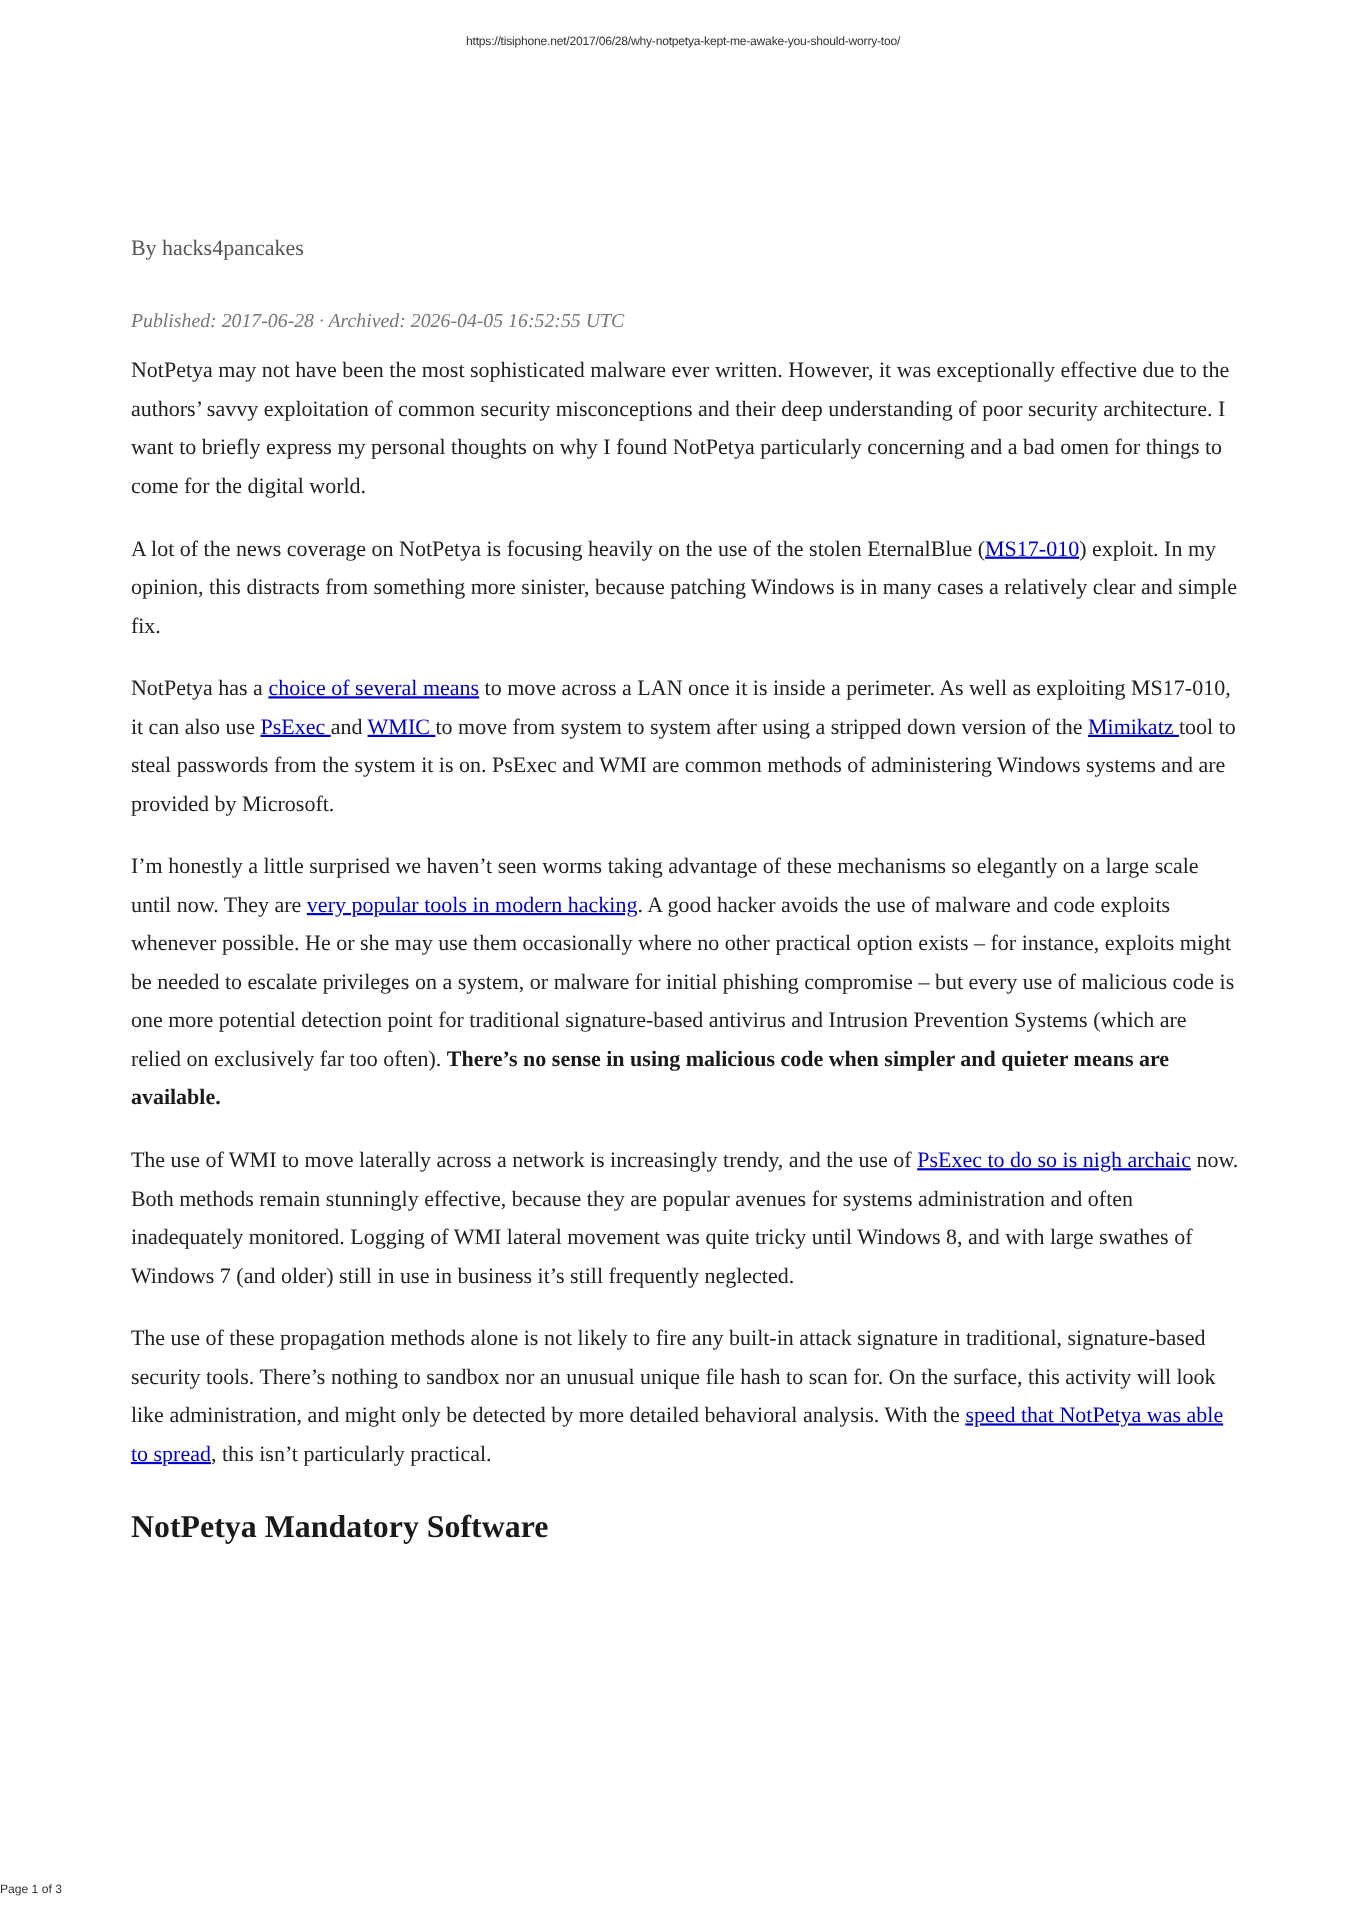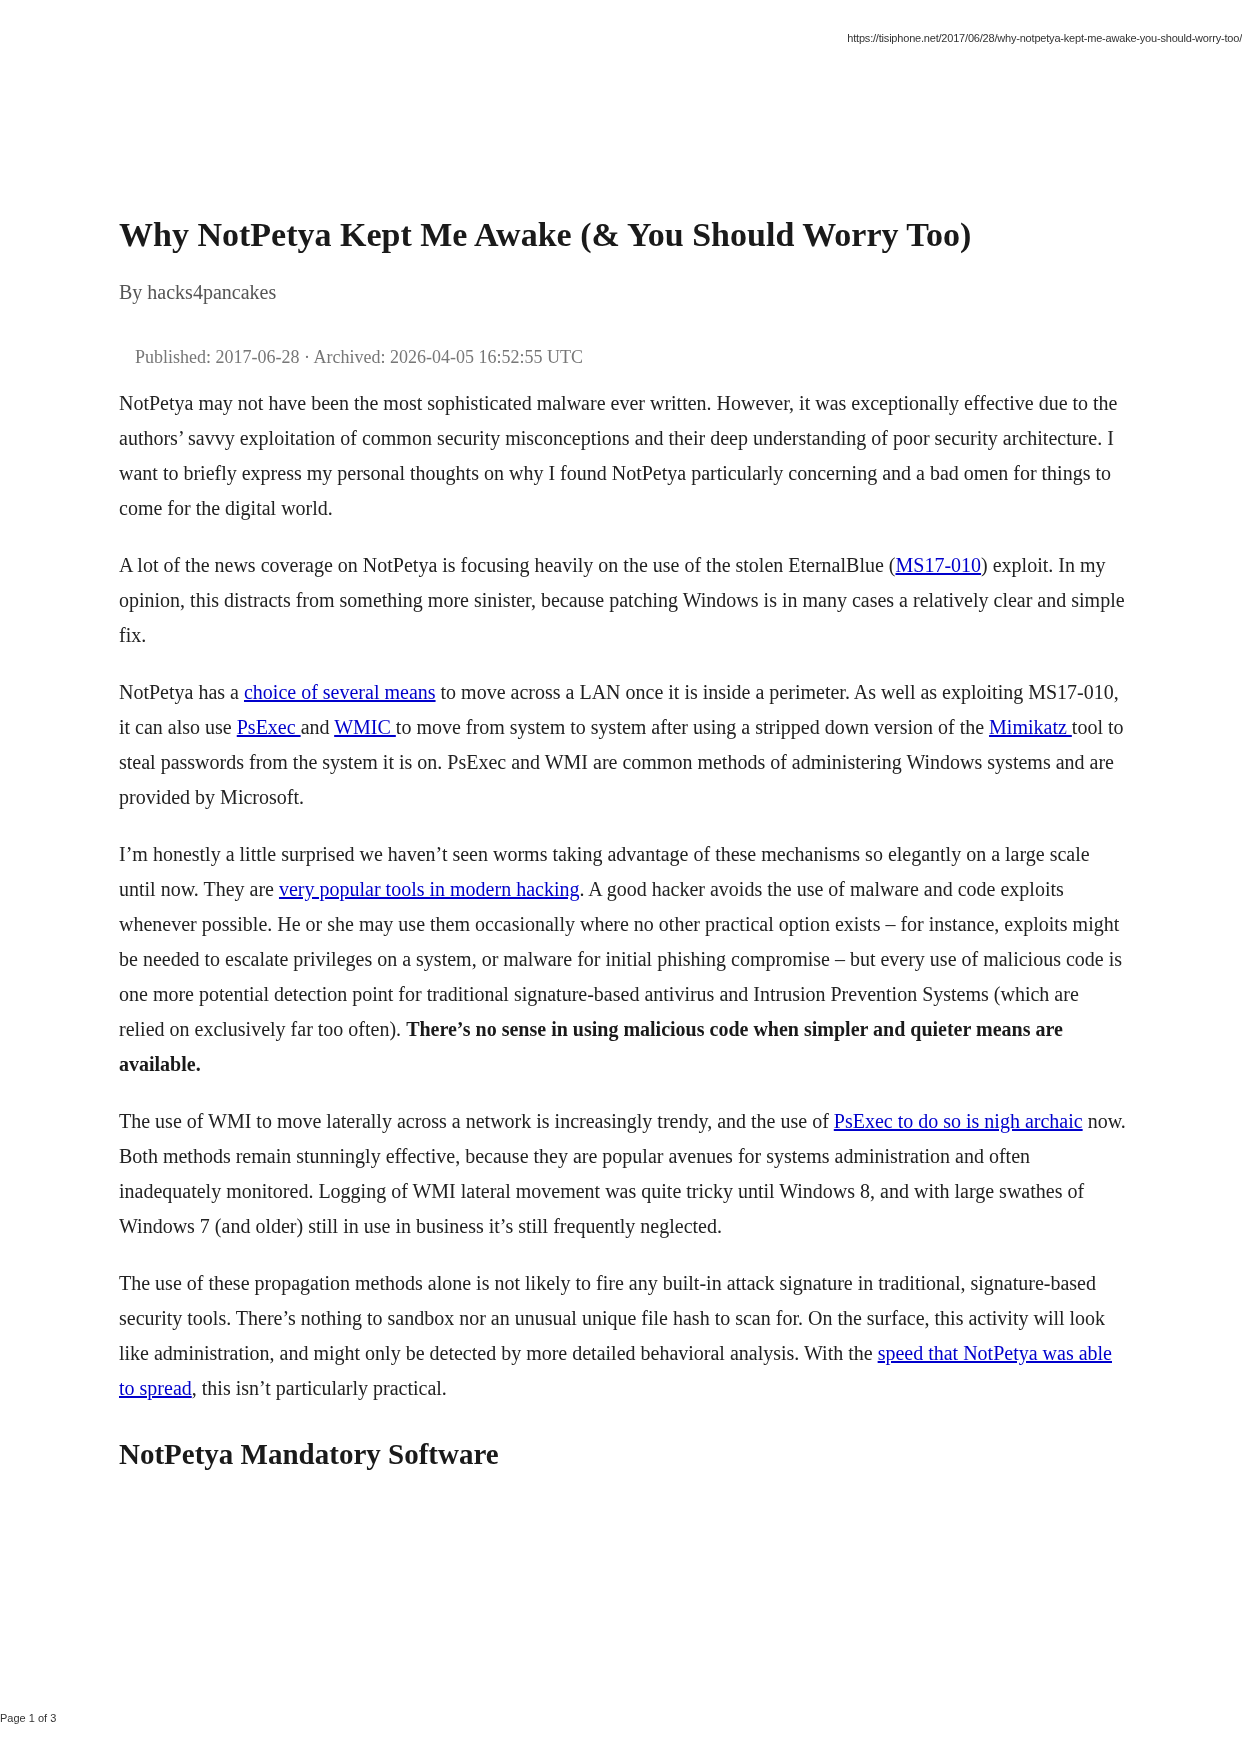--- a/index.html
+++ b/index.html
@@ -2,32 +2,32 @@
 <html><head>
 <meta charset="utf-8">
 <style>
   html, body { margin: 0; padding: 0; background: #ffffff; }
   body {
     width: 1242px; height: 1756px; position: relative; overflow: hidden;
     font-family: "Liberation Serif", serif; color: #222222;
   }
   .url-header {
     position: absolute; top: 32px; left: 0; width: 100%;
-    text-align: right; font-family: "Liberation Sans", sans-serif;
+    text-align: center; font-family: "Liberation Sans", sans-serif;
     font-size: 11px; color: #333333; letter-spacing: -0.2px;
   }
   .article {
     position: absolute; left: 119px; top: 212px; width: 1010px;
   }
   h1 {
     font-family: "Liberation Serif", serif; font-weight: bold;
     font-size: 34px; line-height: 46px; margin: 0 0 20px 0; color: #1a1a1a;
   }
   .byline { font-size: 20px; line-height: 28px; color: #555555; margin: 0 0 38px 0; }
-  .meta { font-size: 18px; line-height: 26px; color: #777777; margin: 0 0 16px 16px; }
+  .meta { font-size: 18px; line-height: 26px; color: #777777; margin: 0 0 16px 0; font-style: italic; }
   p {
     font-size: 20px; line-height: 35px; margin: 4px 0 22px 0; color: #222222;
   }
   h2 {
     font-family: "Liberation Serif", serif; font-weight: bold;
     font-size: 29px; line-height: 40px; margin: 28px 0 22px 0; color: #1a1a1a;
   }
   a { color: #1a0dab; text-decoration: underline; }
   a.link { color: #0000cc; text-decoration: underline; }
   b { font-weight: bold; color: #1a1a1a; }
@@ -36,21 +36,20 @@
     text-align: left; font-family: "Liberation Sans", sans-serif;
     font-size: 11px; color: #333333;
   }
 </style>
 </head>
 <body>
 
 <div class="url-header">https://tisiphone.net/2017/06/28/why-notpetya-kept-me-awake-you-should-worry-too/</div>
 
 <article class="article">
-  <h1>Why NotPetya Kept Me Awake (&amp; You Should Worry Too)</h1>
   <div class="byline">By hacks4pancakes</div>
   <div class="meta">Published: 2017-06-28 · Archived: 2026-04-05 16:52:55 UTC</div>
 
   <p>NotPetya may not have been the most sophisticated malware ever written. However, it was exceptionally effective due to the authors’ savvy exploitation of common security misconceptions and their deep understanding of poor security architecture. I want to briefly express my personal thoughts on why I found NotPetya particularly concerning and a bad omen for things to come for the digital world.</p>
 
 
   <p><span>A lot of the news coverage on NotPetya is focusing heavily on the use of the stolen EternalBlue (</span><a class="link">MS17-010</a><span>) exploit. In my opinion, this distracts from something more sinister, because patching Windows is in many cases a relatively clear and simple fix.</span></p>
 
   <p><span>NotPetya has a </span><a class="link">choice of several means</a><span> to move across a LAN once it is inside a perimeter. As well as exploiting MS17-010, it can also use </span><a class="link">PsExec </a><span>and </span><a class="link">WMIC </a><span>to move from system to system after using a stripped down version of the </span><a class="link">Mimikatz </a><span>tool to steal passwords from the system it is on. PsExec and WMI are common methods of administering Windows systems and are provided by Microsoft.</span></p>
 

